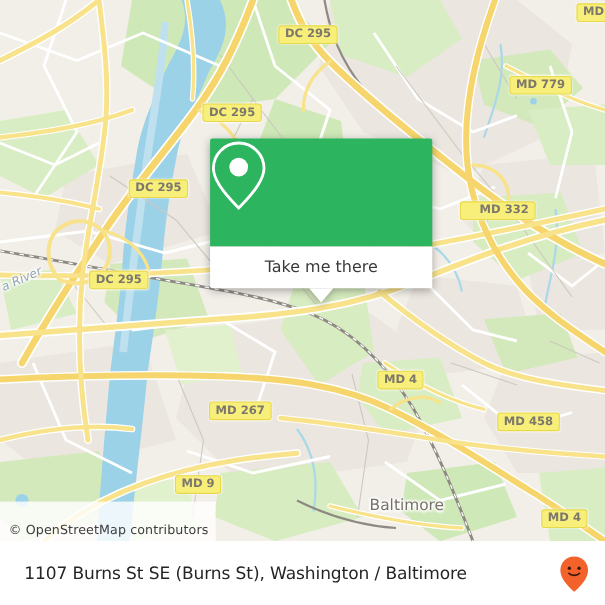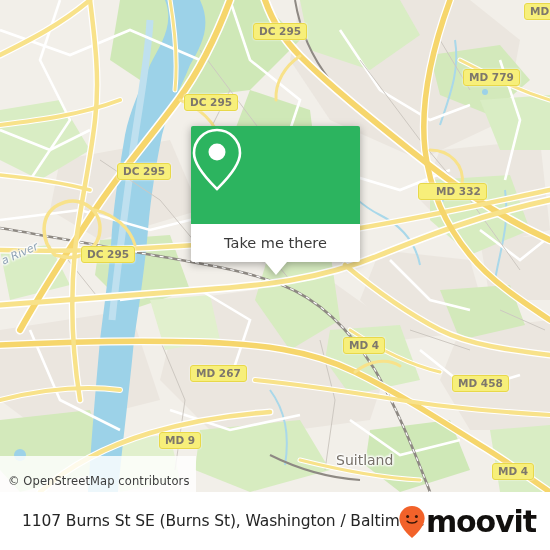--- a/index.html
+++ b/index.html
@@ -21,21 +21,21 @@
           padding:1px 5px 2px;font-size:10.5px;font-weight:bold;color:#7d776c;
           font-family:"DejaVu Sans",sans-serif;white-space:nowrap;line-height:12px;
           box-shadow:0 0 2px rgba(255,255,255,.9);}
 
   
   #attrib{position:absolute;left:0;bottom:0;background:rgba(255,255,255,.82);
           padding:18px 7px 4px 8px;font-size:11.5px;color:#3d3d3d;
           font-family:"DejaVu Sans",sans-serif;letter-spacing:.1px;}
 
   
-  #popup{position:absolute;left:191px;top:126px;width:169px;
+  #popup{position:absolute;left:191px;top:126px;width:202px;
          filter:drop-shadow(0 2px 4px rgba(0,0,0,.33));}
   #popup-head{height:98px;background:#2cb45f;border-radius:2px 2px 0 0;
               display:flex;align-items:center;justify-content:center;}
   #popup-foot{height:38px;background:#fff;border-radius:0 0 2px 2px;
               display:flex;align-items:center;justify-content:center;}
   #popup-foot span{font-size:14.5px;color:#3a3a3a;font-family:"DejaVu Sans",sans-serif;}
   #popup-tail{position:absolute;left:50%;margin-left:-11px;top:136px;width:0;height:0;
               border-left:11px solid transparent;border-right:11px solid transparent;
               border-top:13px solid #fff;}
 
@@ -226,21 +226,21 @@
                    C100 248 80 262 60 256 Z" stroke="#f8e28a" stroke-width="3.5"></path>
           <path d="M430 150 C450 150 465 165 462 185" stroke="#f8e28a" stroke-width="3"></path>
           <path d="M355 372 C370 360 388 358 400 366" stroke="#f8e28a" stroke-width="3"></path>
           <path d="M180 100 C200 108 215 122 220 140" stroke="#f8e28a" stroke-width="3"></path>
           <path d="M300 56 C285 66 275 82 276 100" stroke="#f8e28a" stroke-width="3"></path>
           <path d="M95 210 C115 215 130 228 135 245" stroke="#f8e28a" stroke-width="3"></path>
         </g>
       </g>
     </svg>
 
-    <div class="mlabel" style="left:336px;top:452px;font-size:14px;">Suitland</div>
+    <div class="mlabel" style="left:336px;top:452px;font-size:14px;">Baltimore</div>
     <div class="mlabel river-label" style="left:2px;top:255px;transform:rotate(-24deg);transform-origin:left center;">a River</div>
 
     <div class="shield" style="left:253px;top:23px;">DC 295</div>
     <div class="shield" style="left:524px;top:3px;">MD</div>
     <div class="shield" style="left:463px;top:69px;">MD 779</div>
     <div class="shield" style="left:184px;top:94px;">DC 295</div>
     <div class="shield" style="left:117px;top:163px;">DC 295</div>
     <div class="shield" style="left:418px;top:183px;padding-left:17px;">MD 332</div>
     <div class="shield" style="left:81px;top:246px;">DC 295</div>
     <div class="shield" style="left:343px;top:337px;">MD 4</div>
@@ -267,17 +267,16 @@
 
   <div id="footer">
     <div id="footer-title">1107 Burns St SE (Burns St), Washington / Baltimore</div>
     <div id="brand">
       <svg width="28" height="34" viewBox="0 0 28 34">
         <path d="M14 1 C7 1 1.4 6.6 1.4 13.6 C1.4 21.5 10.2 29.8 14 33 C17.8 29.8 26.6 21.5 26.6 13.6 C26.6 6.6 21 1 14 1 Z" fill="#f2622a"></path>
         <circle cx="9.6" cy="11.6" r="1.5" fill="#3a1708"></circle>
         <circle cx="18.4" cy="11.6" r="1.5" fill="#3a1708"></circle>
         <path d="M9.2 16.2 C11 18.6 17 18.6 18.8 16.2" fill="none" stroke="#3a1708" stroke-width="1.5" stroke-linecap="round"></path>
       </svg>
-      <span id="brand-word">moovit</span>
     </div>
   </div>
 
 </div>
 
 </body></html>

